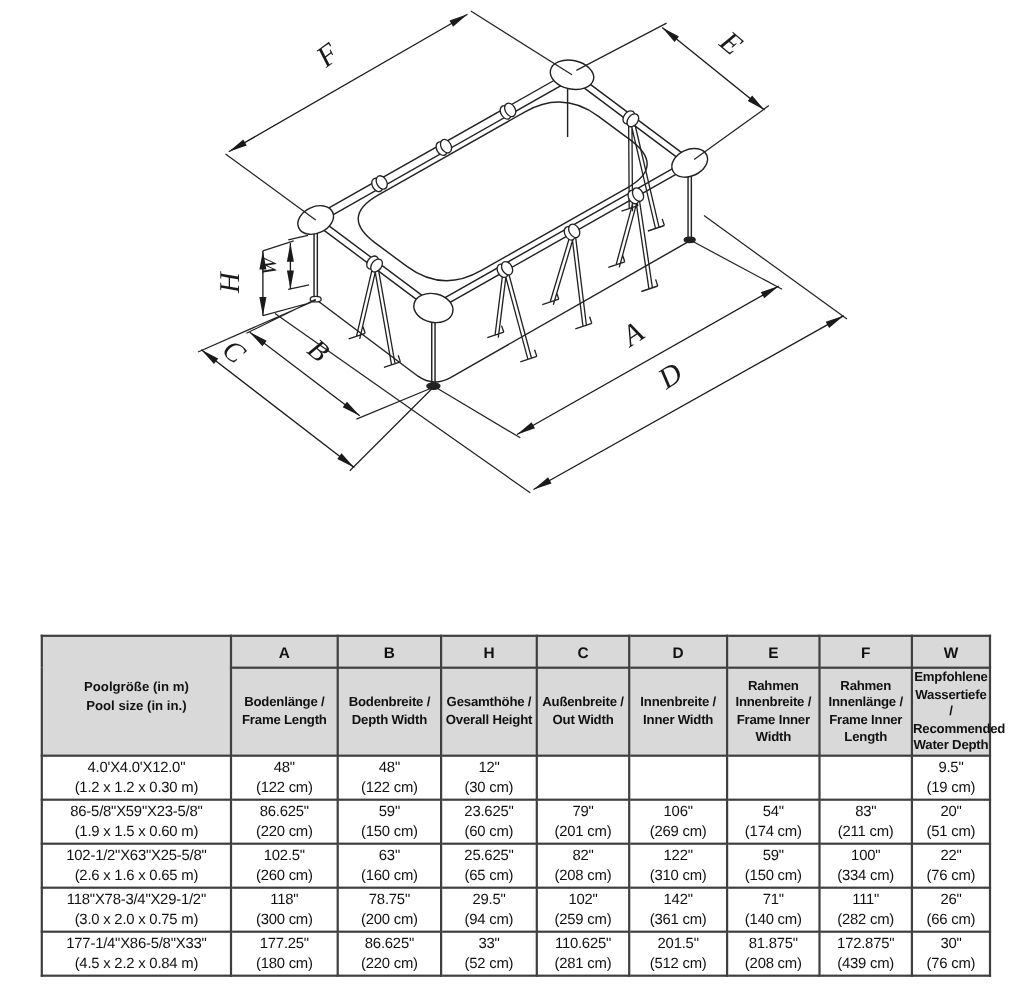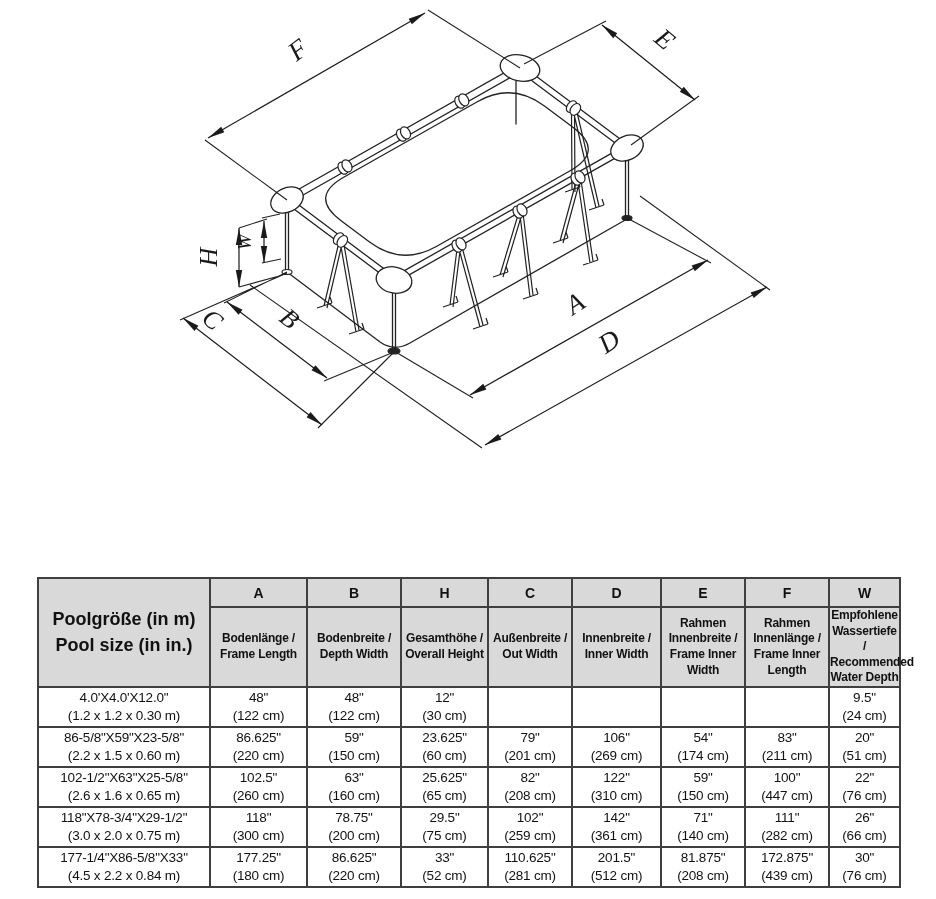--- a/index.html
+++ b/index.html
@@ -3,21 +3,21 @@
 <meta charset="utf-8">
 <style>
   html,body{margin:0;padding:0;background:#ffffff;}
   body{width:936px;height:899px;position:relative;font-family:"Liberation Sans",sans-serif;}
   #diagram-wrap{position:absolute;left:0;top:0;width:936px;height:565px;}
   .dimlabel{font-family:"Liberation Serif",serif;font-style:italic;fill:#1a1a1a;text-anchor:middle;}
   #spec-table{position:absolute;left:37px;top:577px;width:862px;border-collapse:collapse;
               table-layout:fixed;color:#111;}
   #spec-table th,#spec-table td{border:2px solid #3f3f3f;text-align:center;padding:0;}
   #spec-table th{background:#d9d9d9;}
-  th.corner{text-align:left;padding-left:7px;font-size:18px;font-weight:bold;line-height:1.4;}
+  th.corner{text-align:left;padding-left:7px;font-size:12px;font-weight:bold;line-height:1.4;}
   th.letter{height:27px;font-size:14px;font-weight:bold;border-bottom-width:1px;}
   th.cname{height:78px;font-size:12px;font-weight:bold;letter-spacing:-0.2px;line-height:1.3;
            padding:0 1px;}
   #spec-table td{height:38px;font-size:13.5px;line-height:1.32;letter-spacing:-0.2px;background:#fff;}
 </style>
 </head>
 <body>
 
 <div id="diagram-wrap">
 <svg viewBox="0 0 936 565" width="936" height="565">
@@ -163,27 +163,27 @@
         <td>
           <div>12"</div>
           <div>(30 cm)</div>
         </td>
         <td></td>
         <td></td>
         <td></td>
         <td></td>
         <td>
           <div>9.5"</div>
-          <div>(24 cm)</div>
+          <div>(19 cm)</div>
         </td>
       </tr>
       <tr>
         <td>
           <div>86-5/8"X59"X23-5/8"</div>
-          <div>(2.2 x 1.5 x 0.60 m)</div>
+          <div>(1.9 x 1.5 x 0.60 m)</div>
         </td>
         <td>
           <div>86.625"</div>
           <div>(220 cm)</div>
         </td>
         <td>
           <div>59"</div>
           <div>(150 cm)</div>
         </td>
         <td>
@@ -235,21 +235,21 @@
         <td>
           <div>122"</div>
           <div>(310 cm)</div>
         </td>
         <td>
           <div>59"</div>
           <div>(150 cm)</div>
         </td>
         <td>
           <div>100"</div>
-          <div>(447 cm)</div>
+          <div>(334 cm)</div>
         </td>
         <td>
           <div>22"</div>
           <div>(76 cm)</div>
         </td>
       </tr>
       <tr>
         <td>
           <div>118"X78-3/4"X29-1/2"</div>
           <div>(3.0 x 2.0 x 0.75 m)</div>
@@ -257,21 +257,21 @@
         <td>
           <div>118"</div>
           <div>(300 cm)</div>
         </td>
         <td>
           <div>78.75"</div>
           <div>(200 cm)</div>
         </td>
         <td>
           <div>29.5"</div>
-          <div>(75 cm)</div>
+          <div>(94 cm)</div>
         </td>
         <td>
           <div>102"</div>
           <div>(259 cm)</div>
         </td>
         <td>
           <div>142"</div>
           <div>(361 cm)</div>
         </td>
         <td>

